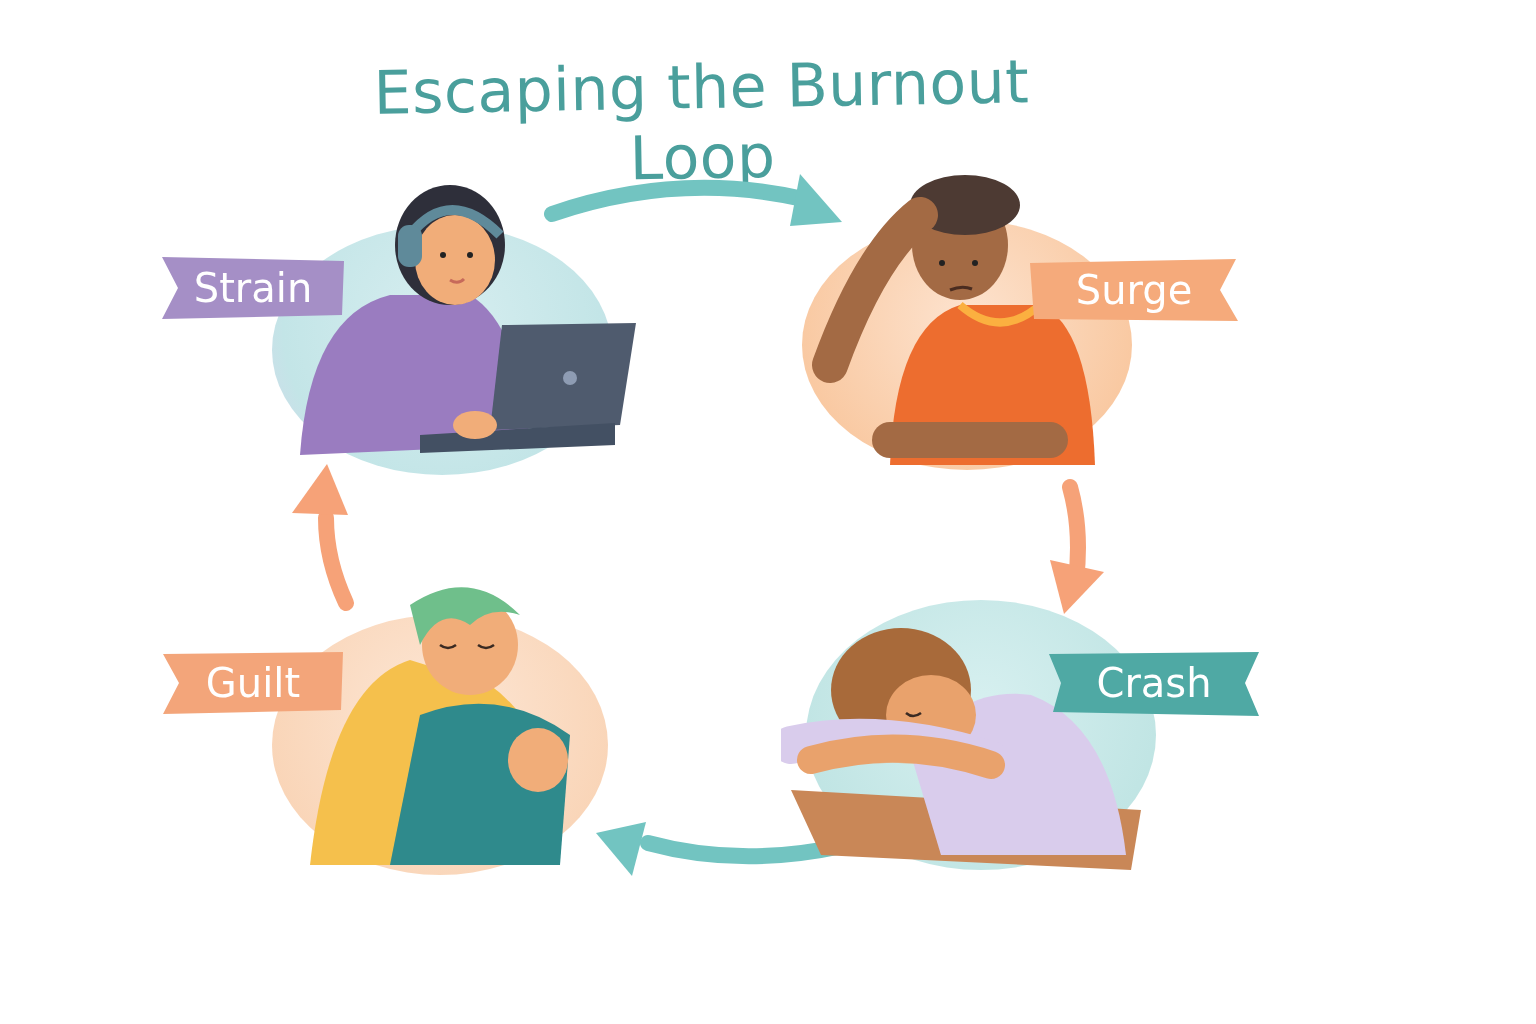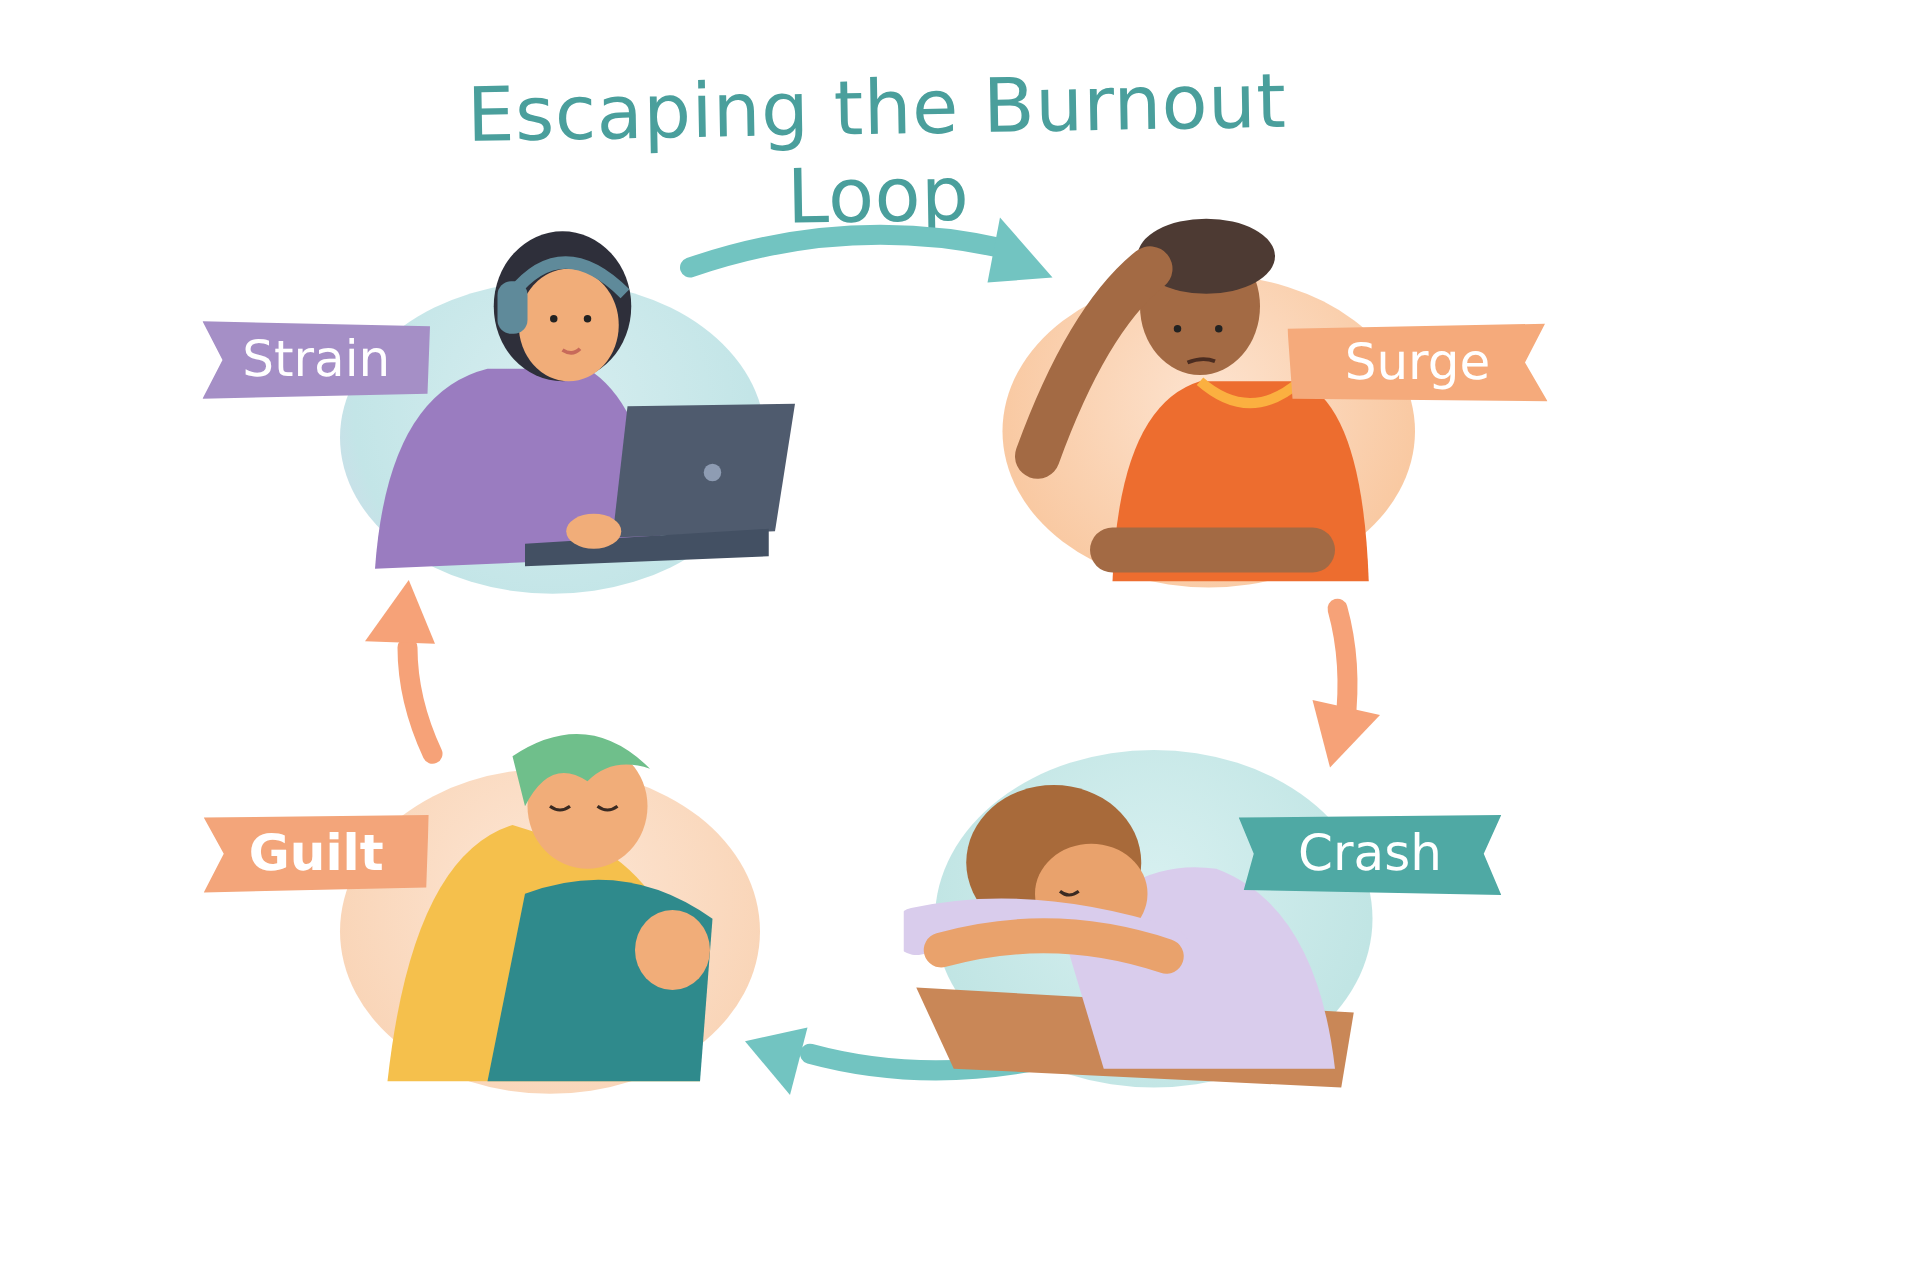--- a/index.html
+++ b/index.html
@@ -79,40 +79,40 @@
     <path d="M90 275 L250 275" stroke="#a36a44" stroke-width="36" stroke-linecap="round"></path>
   </svg>
   <div class="banner" style="left:230px;top:92px;width:208px;">
     <svg viewBox="0 0 208 66" preserveAspectRatio="none">
         <polygon points="0,6 206,2 190,33 208,64 4,62" fill="#f5aa7b"></polygon>
       </svg>
     <span>Surge</span>
   </div>
 </div>
 
-<div class="stage" style="left:723px;top:595px;width:480px;height:280px;">
+<div class="stage" style="left:781px;top:595px;width:480px;height:280px;">
   <div class="blob" style="left:25px;top:5px;width:350px;height:270px;background:radial-gradient(circle at 50% 40%, #d7f0f0 0%, #bfe4e3 80%, #e2e7ee 100%);"></div>
   <svg class="art" width="480" height="280">
     <polygon points="10,195 360,215 350,275 40,260" fill="#c98757"></polygon>
     <path d="M130 160 Q180 90 250 100 Q330 130 345 260 L160 260 Z" fill="#d9ccec"></path>
     <ellipse cx="120" cy="95" rx="70" ry="62" fill="#a86a3a"></ellipse>
     <ellipse cx="150" cy="120" rx="45" ry="40" fill="#e9a26c"></ellipse>
     <path d="M125 118 Q132 124 140 118" stroke="#3a2a22" stroke-width="2.5" fill="none"></path>
     <path d="M10 150 Q100 130 210 165" stroke="#d9ccec" stroke-width="38" fill="none" stroke-linecap="round"></path>
     <path d="M30 165 Q120 140 210 170" stroke="#e9a26c" stroke-width="28" fill="none" stroke-linecap="round"></path>
   </svg>
   <div class="banner" style="left:268px;top:55px;width:210px;">
     <svg viewBox="0 0 210 66" preserveAspectRatio="none">
         <polygon points="0,4 210,2 196,33 210,66 4,62 12,33" fill="#4fa9a4"></polygon>
       </svg>
     <span>Crash</span>
   </div>
 </div>
 
-<div class="stage" style="left:270px;top:565px;width:340px;height:310px;font-weight:bold;">
+<div class="stage" style="left:270px;top:565px;width:340px;height:310px;">
   <div class="blob" style="left:2px;top:50px;width:336px;height:260px;background:radial-gradient(circle at 50% 40%, #fde7d6 0%, #f9d4b6 80%, #fbe7d5 100%);"></div>
   <svg class="art" width="340" height="310">
     <path d="M40 300 Q60 120 140 95 L220 120 Q290 170 290 300 Z" fill="#f5c04c"></path>
     <ellipse cx="200" cy="80" rx="48" ry="50" fill="#f1ad79"></ellipse>
     <path d="M140 40 Q200 0 250 50 Q220 40 200 60 Q170 40 150 80 Z" fill="#6fbf8b"></path>
     <path d="M170 80 Q178 86 186 80 M208 80 Q216 86 224 80" stroke="#3a2a22" stroke-width="2.5" fill="none"></path>
     <path d="M150 150 Q230 120 300 170 L290 300 L120 300 Z" fill="#2f8a8c"></path>
     <ellipse cx="268" cy="195" rx="30" ry="32" fill="#f1ad79"></ellipse>
   </svg>
   <div class="banner" style="left:-107px;top:85px;width:180px;">

